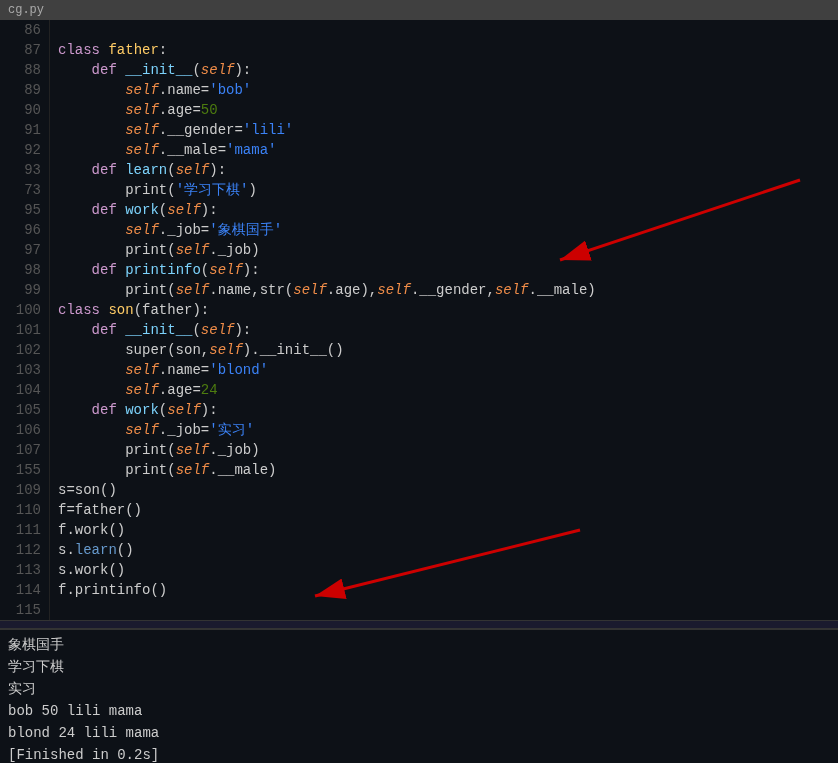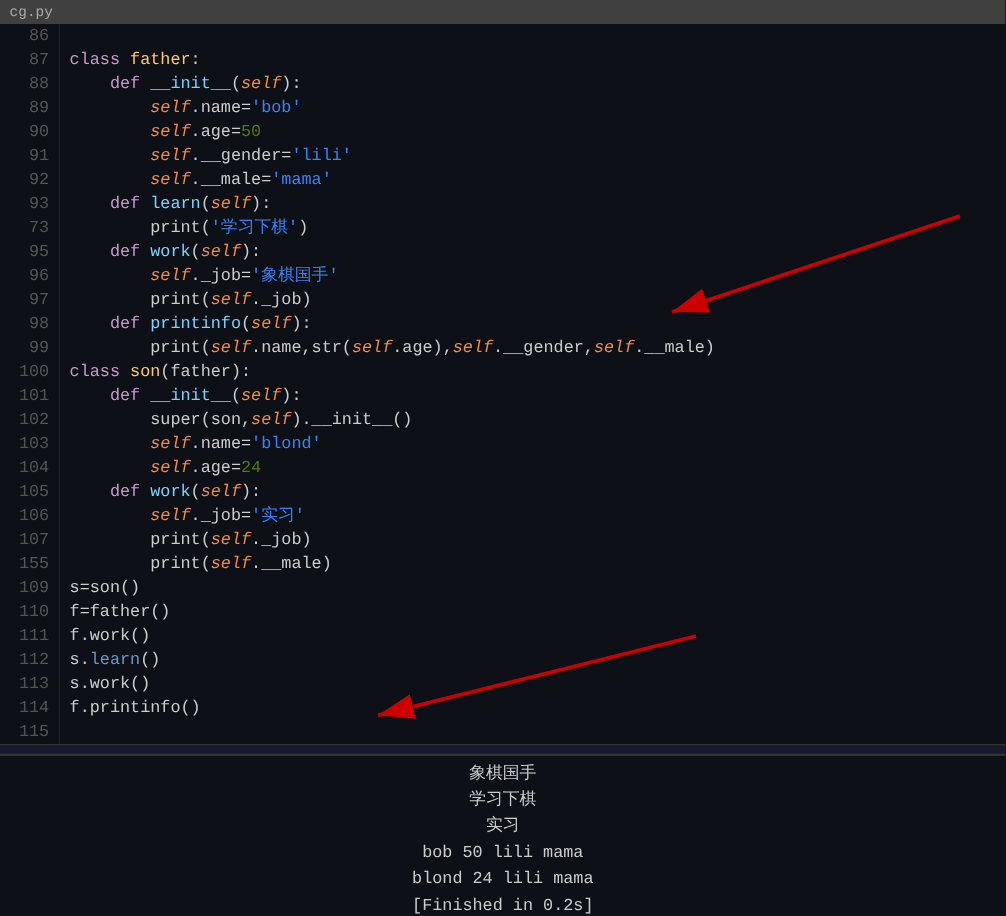--- a/index.html
+++ b/index.html
@@ -84,21 +84,20 @@
       border-top: 2px solid #333;
       height: 143px;
       padding: 4px 8px;
       color: #ccc;
       line-height: 22px;
       font-size: 14px;
     }
 
     .console-line {
       white-space: pre;
-      text-align: center;
     }
 
     .scrollbar-h {
       height: 8px;
       background: #1a1a2e;
       border-top: 1px solid #333;
     }
 
     .ln { color: #555; }
   </style>

